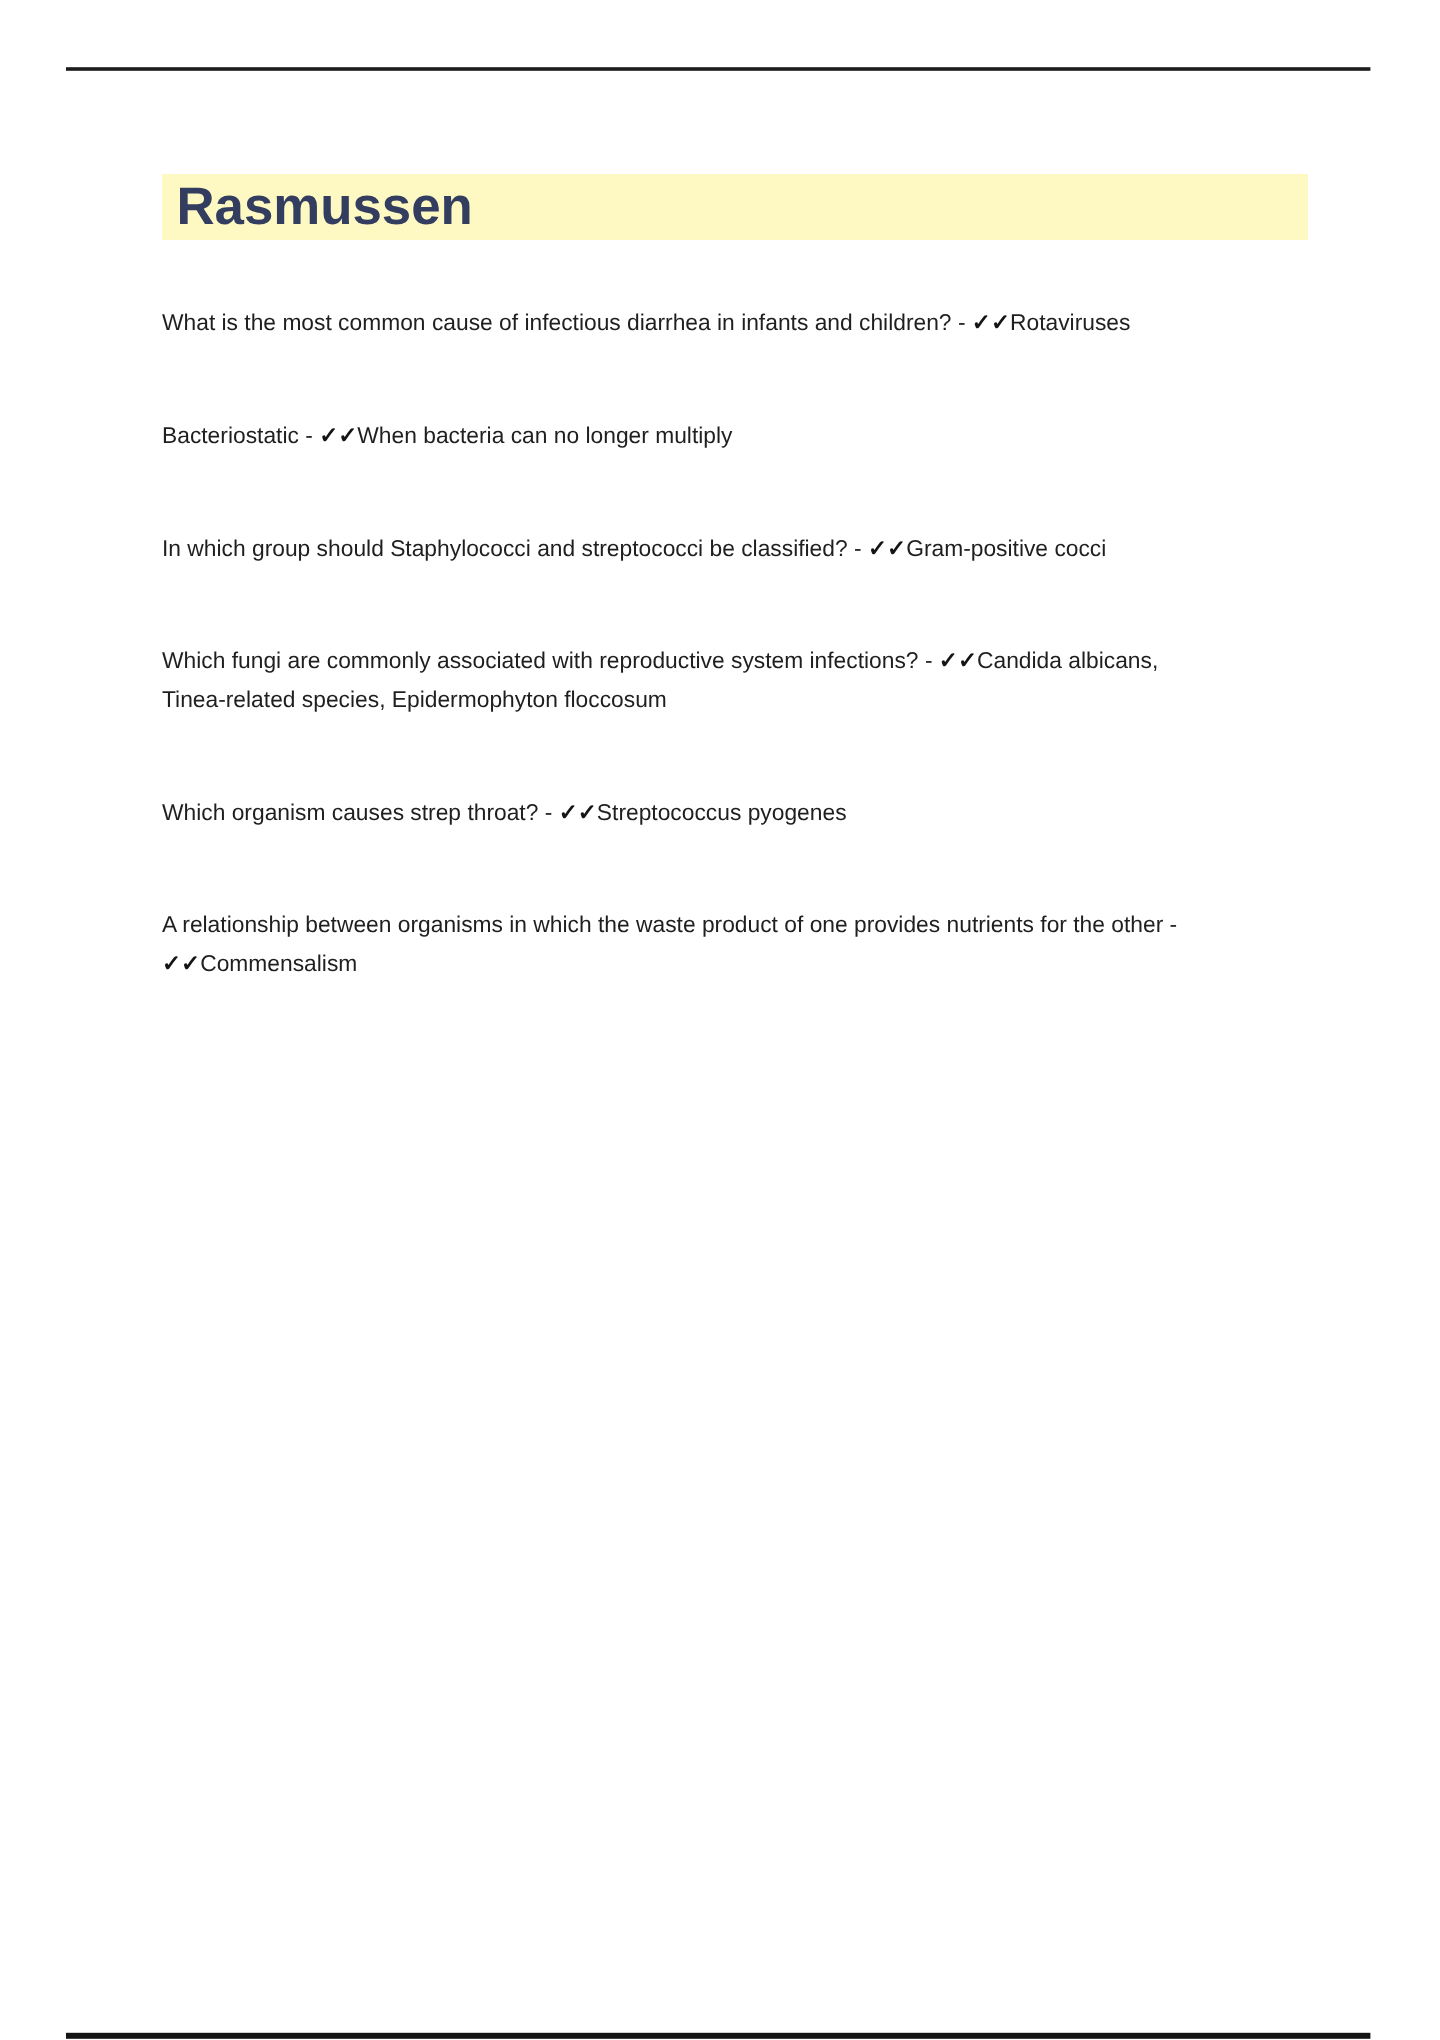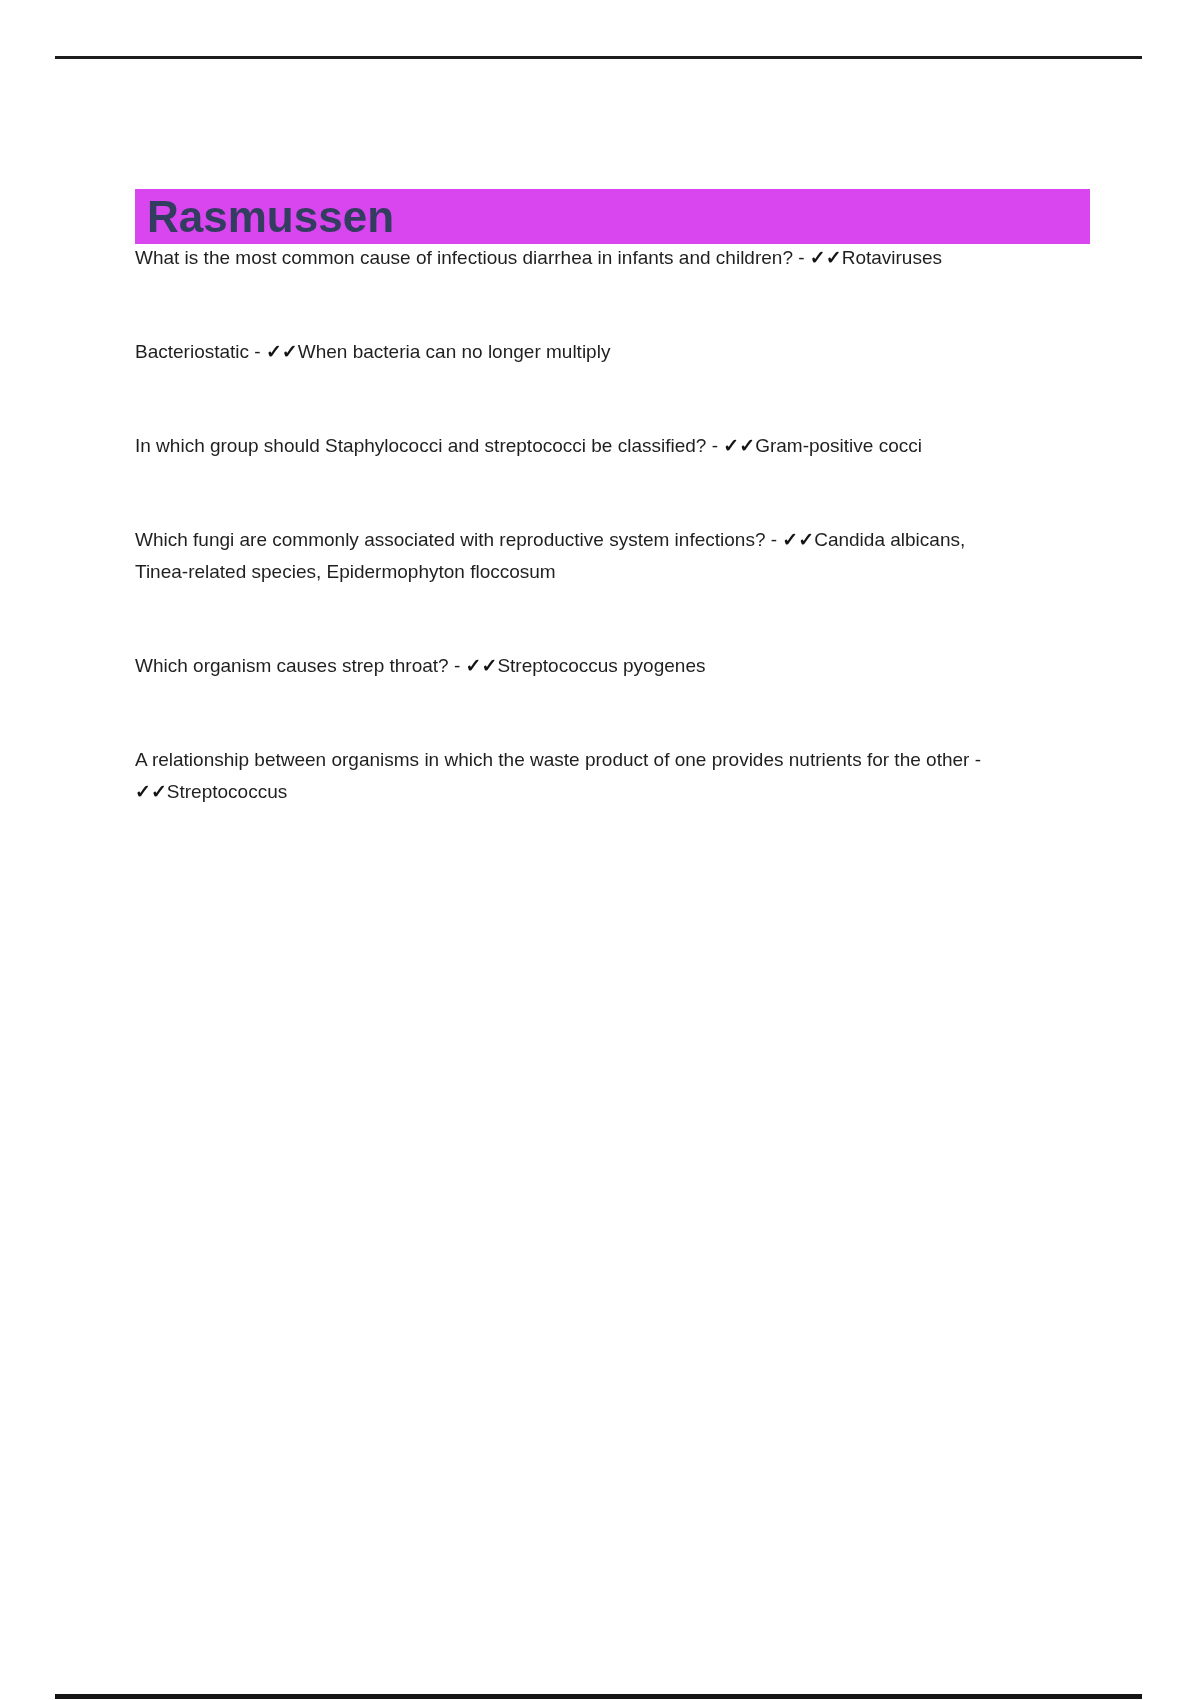--- a/index.html
+++ b/index.html
@@ -29,38 +29,37 @@
     width: 1087px;
     height: 5px;
     background: #141414;
   }
   .title-bar {
     position: absolute;
     left: 135px;
     top: 145px;
     width: 955px;
     height: 55px;
-    background: #d946ef;
+    background: #fef9c3;
     display: flex;
     align-items: center;
     box-sizing: border-box;
     padding-left: 12px;
-    margin-top: 44px;
   }
   .page-title {
     font-size: 44px;
     font-weight: 700;
     color: #333d5f;
     line-height: 1;
     letter-spacing: 0;
   }
   .content {
     position: absolute;
     left: 135px;
-    top: 242px;
+    top: 254px;
     width: 880px;
   }
   .qa {
     margin: 0 0 62px 0;
     font-size: 19px;
     line-height: 32px;
     color: #1f1f1f;
   }
   .check {
     font-weight: 700;
@@ -85,19 +84,19 @@
   <p class="qa"><span>In which group should Staphylococci and streptococci be classified?</span><span> - </span><span class="check">✓✓</span><span>Gram-positive cocci</span></p>
 
 
   <p class="qa"><span>Which fungi are commonly associated with reproductive system infections?</span><span> - </span><span class="check">✓✓</span><span>Candida albicans, Tinea-related species, Epidermophyton floccosum</span></p>
 
 
 
 
   <p class="qa"><span>Which organism causes strep throat?</span><span> - </span><span class="check">✓✓</span><span>Streptococcus pyogenes</span></p>
 
-  <p class="qa"><span>A relationship between organisms in which the waste product of one provides nutrients for the other</span><span> - </span><span class="check">✓✓</span><span>Streptococcus</span></p>
+  <p class="qa"><span>A relationship between organisms in which the waste product of one provides nutrients for the other</span><span> - </span><span class="check">✓✓</span><span>Commensalism</span></p>
 
 
 
 </div>
 
 <div class="bottom-rule"></div>
 
 </body></html>

